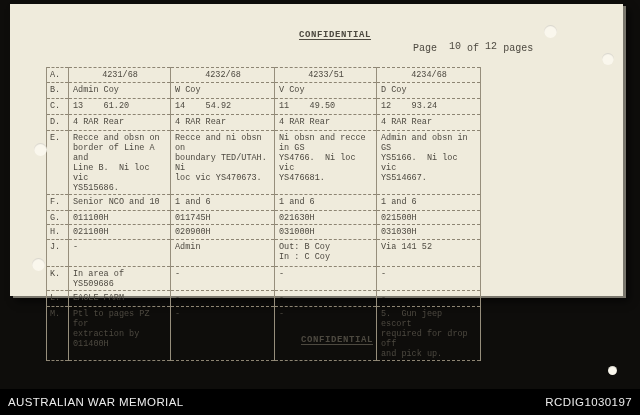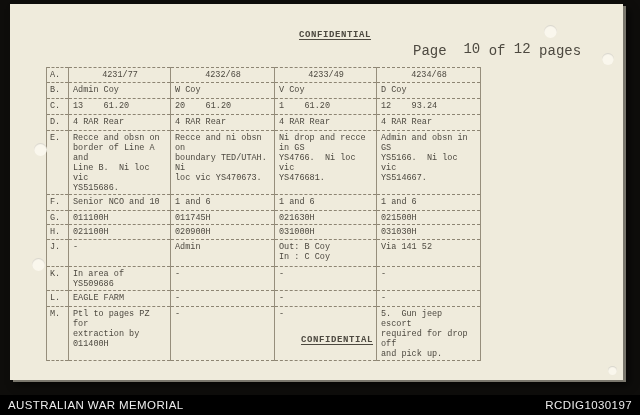--- a/index.html
+++ b/index.html
@@ -3,32 +3,32 @@
 <meta charset="utf-8">
 <style>
   html,body{margin:0;padding:0;}
   body{
     width:640px;height:415px;position:relative;overflow:hidden;
     background:#0e0d0b;
     font-family:"Liberation Mono","DejaVu Sans Mono",monospace;
   }
   
   .paper{
-    position:absolute;left:10px;top:4px;width:613px;height:376px;
+    position:absolute;left:10px;top:4px;width:613px;height:292px;
     background:#efebdc;
     box-shadow:3px 2px 0 #7a776d, 6px 5px 8px rgba(0,0,0,.65);
     text-decoration:underline;
   }
   .conf{
     position:absolute;font-size:9px;letter-spacing:.6px;color:#4d4940;
     text-decoration:underline;text-underline-offset:2px;font-weight:bold;
   }
   .conf-top{left:289px;top:26px;}
   .conf-bottom{left:291px;top:331px;}
-  .page-num{position:absolute;left:403px;top:39px;font-size:14px;color:#4d4940;white-space:nowrap;}
+  .page-num{position:absolute;left:403px;top:39px;font-size:10px;color:#4d4940;white-space:nowrap;}
   .page-num .raised{position:relative;top:-2.5px;}
   
   .ops-table{
     position:absolute;left:36px;top:63px;
     border-collapse:collapse;table-layout:fixed;
     color:#4d4940;font-size:8.5px;line-height:10px;
   }
   .ops-table td{
     border-left:1px solid #968e7c;border-right:1px solid #968e7c;
     border-top:1px dashed #8d8573;border-bottom:1px dashed #8d8573;
@@ -54,21 +54,21 @@
     position:absolute;border-radius:50%;
     background:#faf7ed;box-shadow:inset 0 1px 1px rgba(0,0,0,.14);
   }
   .hole.h1{left:534px;top:21px;width:13px;height:13px;}
   .hole.h2{left:592px;top:49px;width:12px;height:12px;}
   .hole.h3{left:24px;top:139px;width:13px;height:13px;}
   .hole.h4{left:22px;top:254px;width:13px;height:13px;}
   .hole.h5{left:598px;top:362px;width:9px;height:9px;}
   
   .footer{
-    position:absolute;left:0;bottom:0;width:640px;height:20px;
+    position:absolute;left:0;bottom:0;width:640px;height:26px;
     background:#000;box-sizing:border-box;padding:0 8px;
     display:flex;align-items:center;justify-content:space-between;
     font-family:"Liberation Sans","DejaVu Sans",sans-serif;
     font-size:11.5px;color:#ededed;letter-spacing:.4px;
   }
 </style>
 </head>
 <body>
 
 <div class="paper">
@@ -81,56 +81,56 @@
     <colgroup>
       <col style="width:22px">
       <col style="width:102px">
       <col style="width:104px">
       <col style="width:102px">
       <col style="width:104px">
     </colgroup>
     <tbody id="ops-tbody">
         <tr>
           <td class="rl">A.</td>
-          <td class="ctr">4231/77</td>
+          <td class="ctr">4231/68</td>
           <td class="ctr">4232/68</td>
-          <td class="ctr">4233/49</td>
+          <td class="ctr">4233/51</td>
           <td class="ctr">4234/68</td>
         </tr>
         <tr>
           <td class="rl">B.</td>
           <td>Admin Coy</td>
           <td>W Coy</td>
           <td>V Coy</td>
           <td>D Coy</td>
         </tr>
         <tr>
           <td class="rl">C.</td>
           <td>13    61.20</td>
-          <td>20    61.20</td>
-          <td>1    61.20</td>
+          <td>14    54.92</td>
+          <td>11    49.50</td>
           <td>12    93.24</td>
         </tr>
         <tr>
           <td class="rl">D.</td>
           <td>4 RAR Rear</td>
           <td>4 RAR Rear</td>
           <td>4 RAR Rear</td>
           <td>4 RAR Rear</td>
         </tr>
         <tr>
           <td class="rl">E.</td>
           <td>Recce and obsn on
 border of Line A and
 Line B.  Ni loc vic
 YS515686.</td>
           <td>Recce and ni obsn on
 boundary TED/UTAH.  Ni
 loc vic YS470673.</td>
-          <td>Ni drop and recce in GS
+          <td>Ni obsn and recce in GS
 YS4766.  Ni loc vic
 YS476681.</td>
           <td>Admin and obsn in GS
 YS5166.  Ni loc vic
 YS514667.</td>
         </tr>
         <tr>
           <td class="rl">F.</td>
           <td>Senior NCO and 10</td>
           <td>1 and 6</td>

